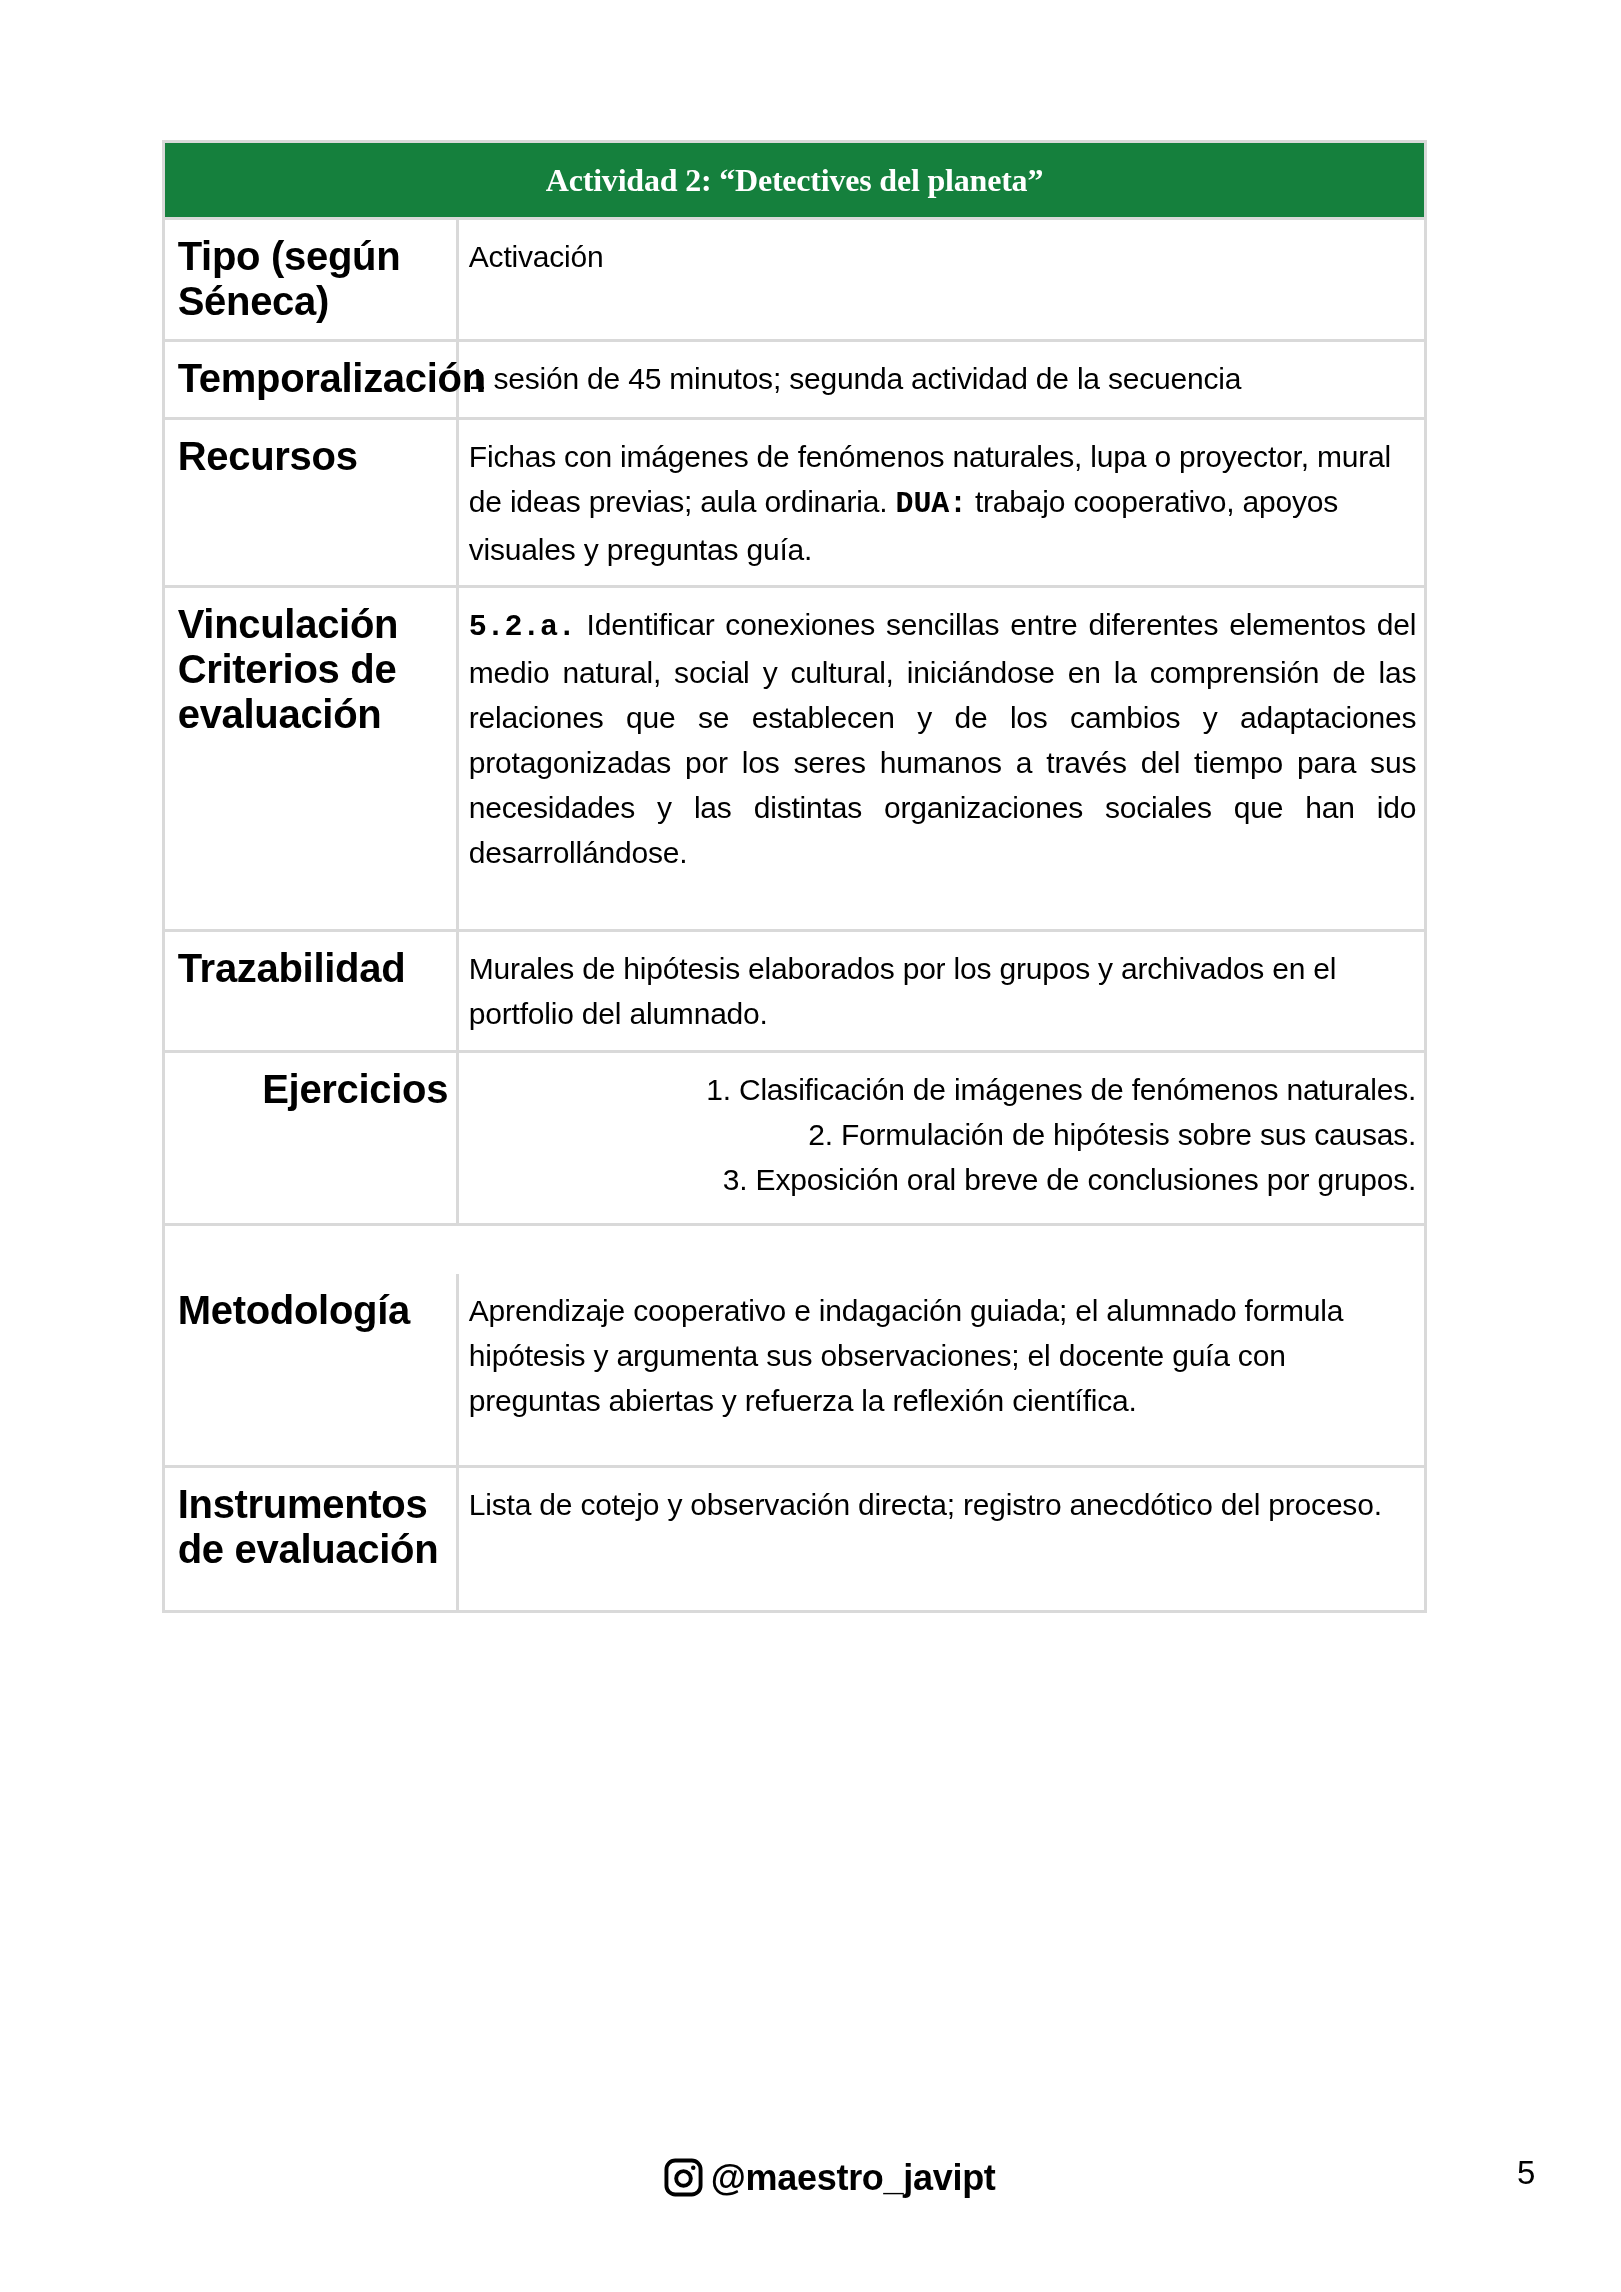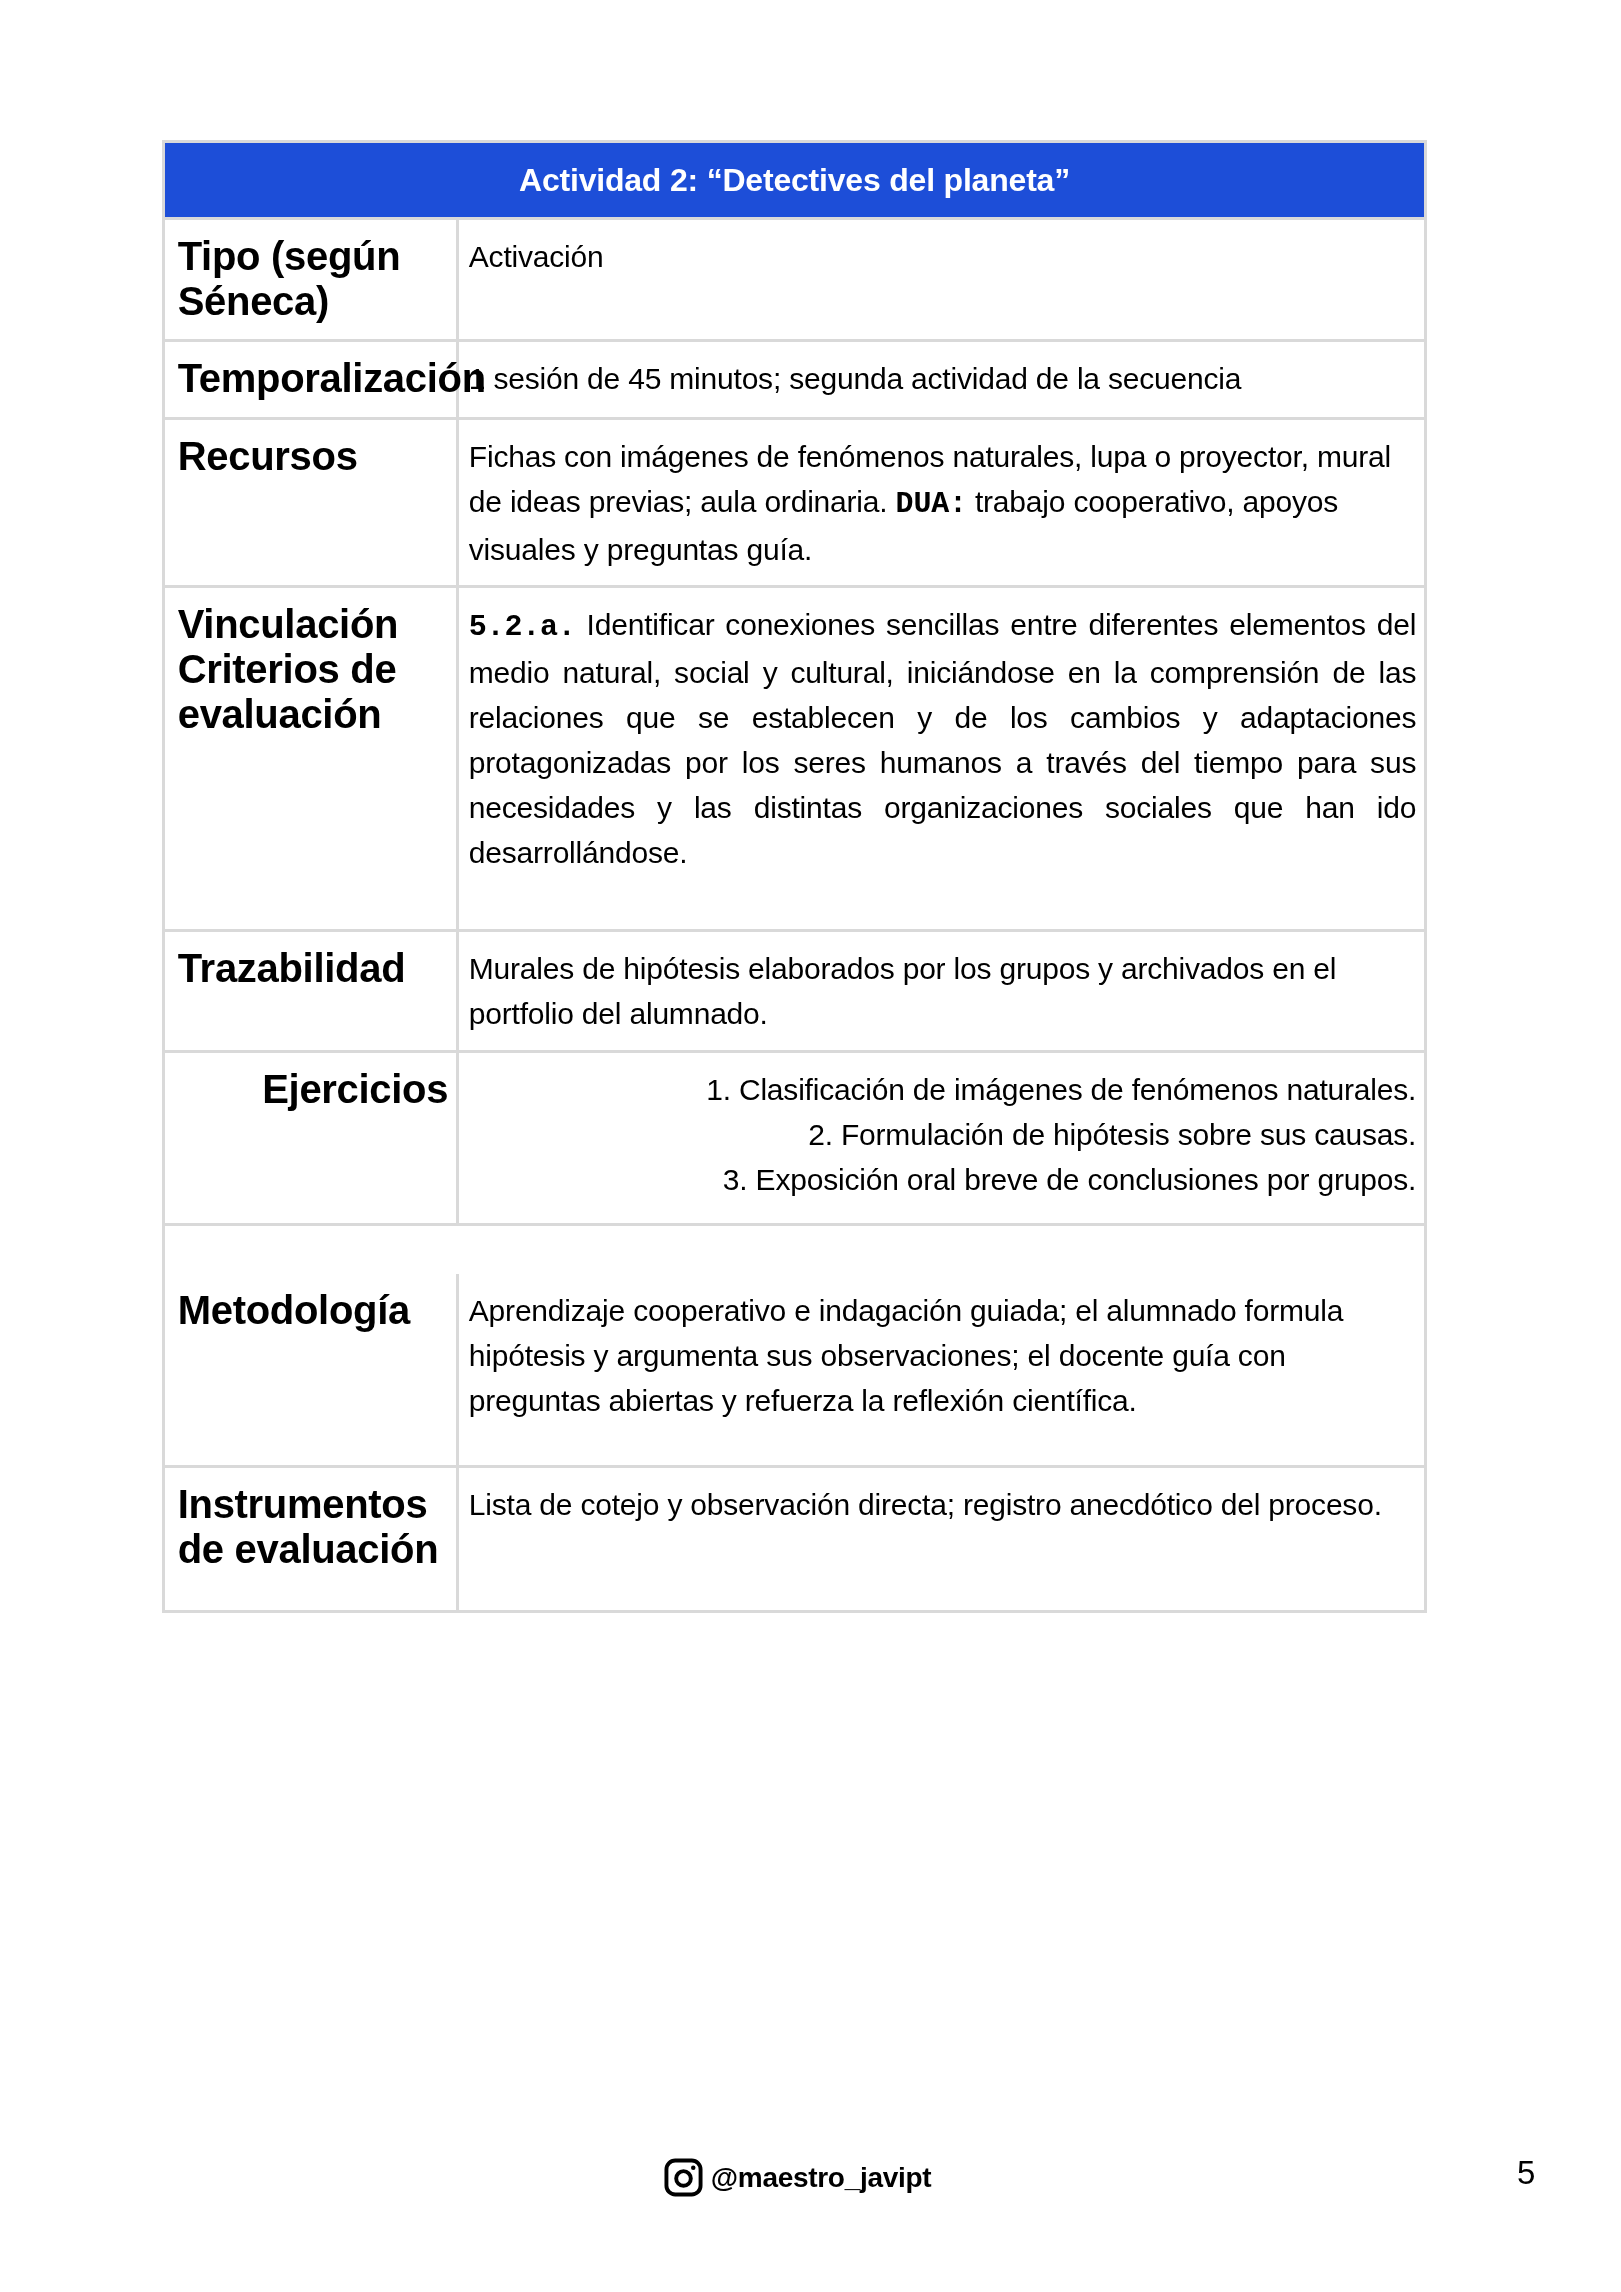--- a/index.html
+++ b/index.html
@@ -19,29 +19,30 @@
       position: absolute;
       left: 162px;
       top: 140px;
       width: 1265px;
       border: 3.9px solid #d9d9d9;
       box-sizing: border-box;
       background: #ffffff;
     }
     .table-header {
       height: 74px;
-      background: #1d4ed8;
+      background: #15803d;
       color: #ffffff;
       font-weight: bold;
       font-size: 32px;
       display: flex;
       align-items: center;
       justify-content: center;
       border-bottom: 3.9px solid #d9d9d9;
       letter-spacing: -0.2px;
+      font-family: Liberation Serif, serif;
     }
     .table-row {
       display: flex;
       border-bottom: 3.9px solid #d9d9d9;
       box-sizing: content-box;
     }
     .table-row:last-child {
       border-bottom: none;
     }
     .cell-label {
@@ -82,21 +83,21 @@
       align-items: center;
       gap: 7.8px;
     }
     .ig-icon {
       width: 39px;
       height: 39px;
       display: inline-block;
     }
     .handle-text {
       font-weight: bold;
-      font-size: 28px;
+      font-size: 36px;
       letter-spacing: -0.3px;
     }
     .page-number {
       position: absolute;
       left: 1517px;
       top: 2154px;
       font-size: 33px;
     }
   </style>
 </head>

